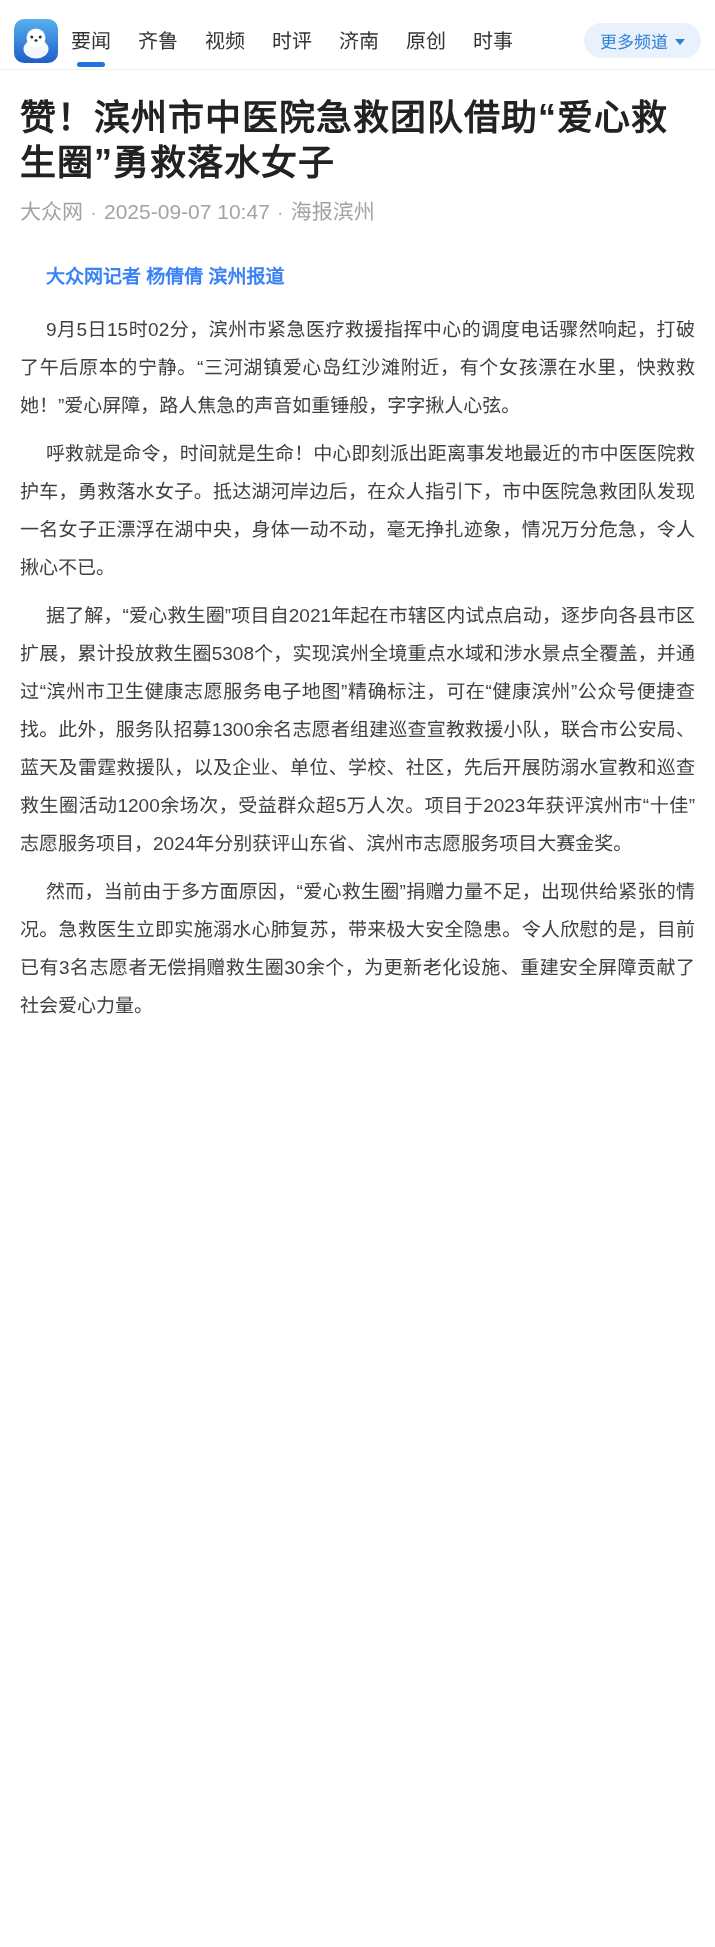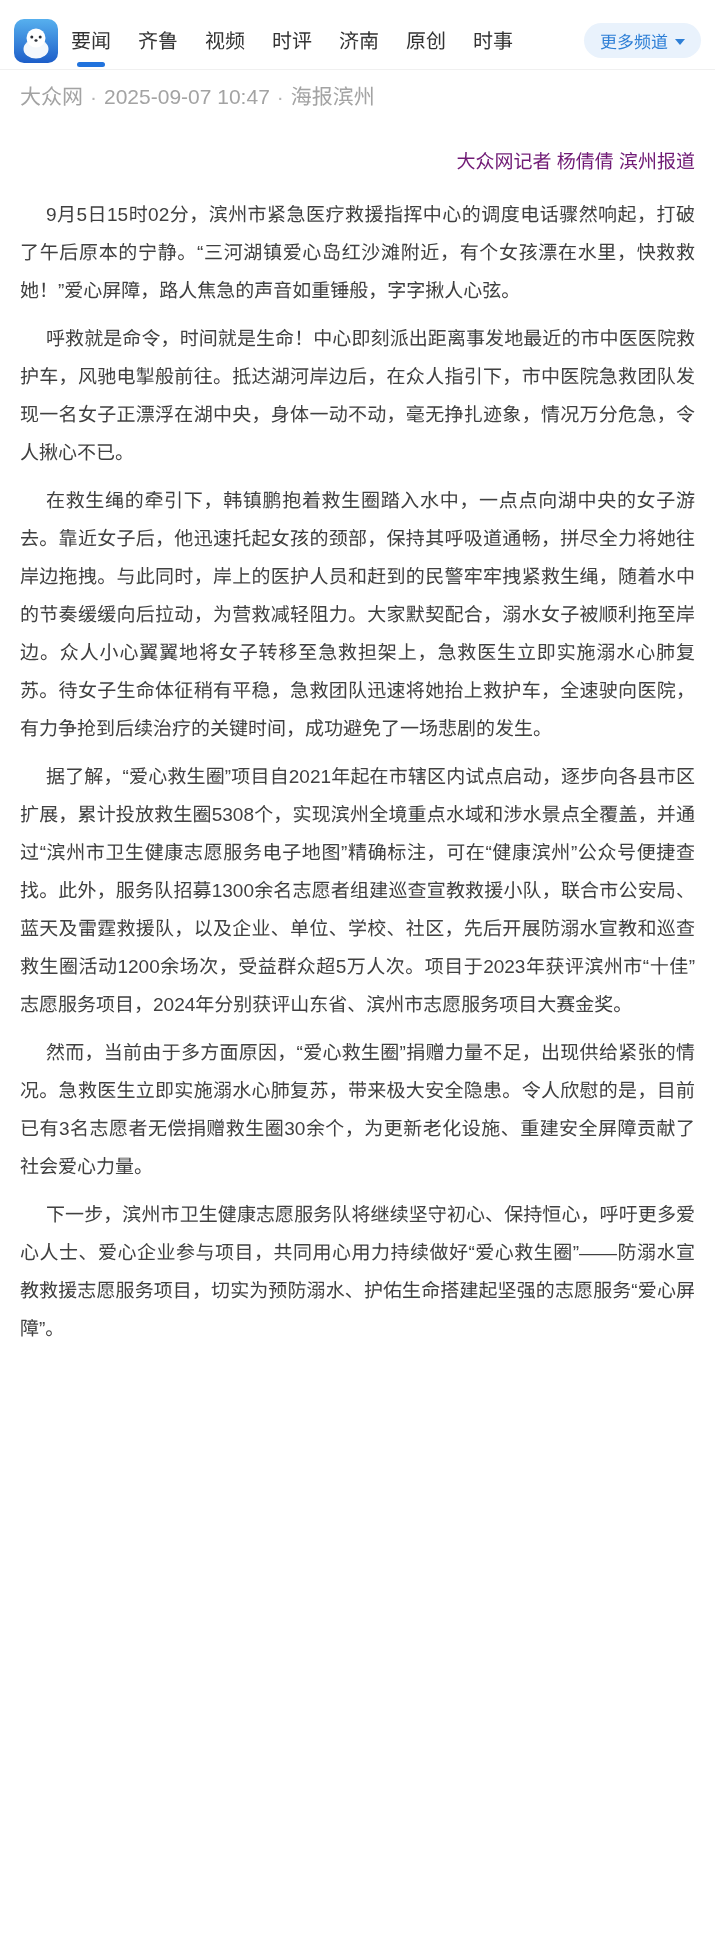--- a/index.html
+++ b/index.html
@@ -112,24 +112,24 @@
   }
   .article-body p {
     font-size: 19px;
     line-height: 38px;
     margin: 0 0 10px 0;
     text-indent: 26px;
     text-align: justify;
     word-break: break-all;
   }
   .article-body p.lead {
-    font-weight: 400;
-    color: #701a75;
+    font-weight: 700;
+    color: #3b82f6;
     margin-bottom: 15px;
-    text-align: right;
+    text-align: left;
   }
 </style>
 </head>
 <body>
 
 <div class="page">
 
   <header class="topbar">
     <div class="logo">
       <svg width="44" height="44" viewBox="0 0 44 44" xmlns="http://www.w3.org/2000/svg">
@@ -173,29 +173,28 @@
       </div>
     </nav>
 
     <button class="more-pill">
       <span>更多频道</span>
       <i class="caret"></i>
     </button>
   </header>
 
   <main>
+    <h1 class="article-title">赞！滨州市中医院急救团队借助“爱心救生圈”勇救落水女子</h1>
 
     <div class="meta">
       <span>大众网</span><span class="dot">·</span><span>2025-09-07 10:47</span><span class="dot">·</span><span>海报滨州</span>
     </div>
 
     <div class="article-body">
       <p class="lead">大众网记者 杨倩倩 滨州报道</p>
       <p>9月5日15时02分，滨州市紧急医疗救援指挥中心的调度电话骤然响起，打破了午后原本的宁静。“三河湖镇爱心岛红沙滩附近，有个女孩漂在水里，快救救她！”爱心屏障，路人焦急的声音如重锤般，字字揪人心弦。</p>
-      <p>呼救就是命令，时间就是生命！中心即刻派出距离事发地最近的市中医医院救护车，风驰电掣般前往。抵达湖河岸边后，在众人指引下，市中医院急救团队发现一名女子正漂浮在湖中央，身体一动不动，毫无挣扎迹象，情况万分危急，令人揪心不已。</p>
-      <p>在救生绳的牵引下，韩镇鹏抱着救生圈踏入水中，一点点向湖中央的女子游去。靠近女子后，他迅速托起女孩的颈部，保持其呼吸道通畅，拼尽全力将她往岸边拖拽。与此同时，岸上的医护人员和赶到的民警牢牢拽紧救生绳，随着水中的节奏缓缓向后拉动，为营救减轻阻力。大家默契配合，溺水女子被顺利拖至岸边。众人小心翼翼地将女子转移至急救担架上，急救医生立即实施溺水心肺复苏。待女子生命体征稍有平稳，急救团队迅速将她抬上救护车，全速驶向医院，有力争抢到后续治疗的关键时间，成功避免了一场悲剧的发生。</p>
+      <p>呼救就是命令，时间就是生命！中心即刻派出距离事发地最近的市中医医院救护车，勇救落水女子。抵达湖河岸边后，在众人指引下，市中医院急救团队发现一名女子正漂浮在湖中央，身体一动不动，毫无挣扎迹象，情况万分危急，令人揪心不已。</p>
       <p>据了解，“爱心救生圈”项目自2021年起在市辖区内试点启动，逐步向各县市区扩展，累计投放救生圈5308个，实现滨州全境重点水域和涉水景点全覆盖，并通过“滨州市卫生健康志愿服务电子地图”精确标注，可在“健康滨州”公众号便捷查找。此外，服务队招募1300余名志愿者组建巡查宣教救援小队，联合市公安局、蓝天及雷霆救援队，以及企业、单位、学校、社区，先后开展防溺水宣教和巡查救生圈活动1200余场次，受益群众超5万人次。项目于2023年获评滨州市“十佳”志愿服务项目，2024年分别获评山东省、滨州市志愿服务项目大赛金奖。</p>
       <p>然而，当前由于多方面原因，“爱心救生圈”捐赠力量不足，出现供给紧张的情况。急救医生立即实施溺水心肺复苏，带来极大安全隐患。令人欣慰的是，目前已有3名志愿者无偿捐赠救生圈30余个，为更新老化设施、重建安全屏障贡献了社会爱心力量。</p>
-      <p>下一步，滨州市卫生健康志愿服务队将继续坚守初心、保持恒心，呼吁更多爱心人士、爱心企业参与项目，共同用心用力持续做好“爱心救生圈”——防溺水宣教救援志愿服务项目，切实为预防溺水、护佑生命搭建起坚强的志愿服务“爱心屏障”。</p>
     </div>
   </main>
 
 </div>
 
 </body></html>

